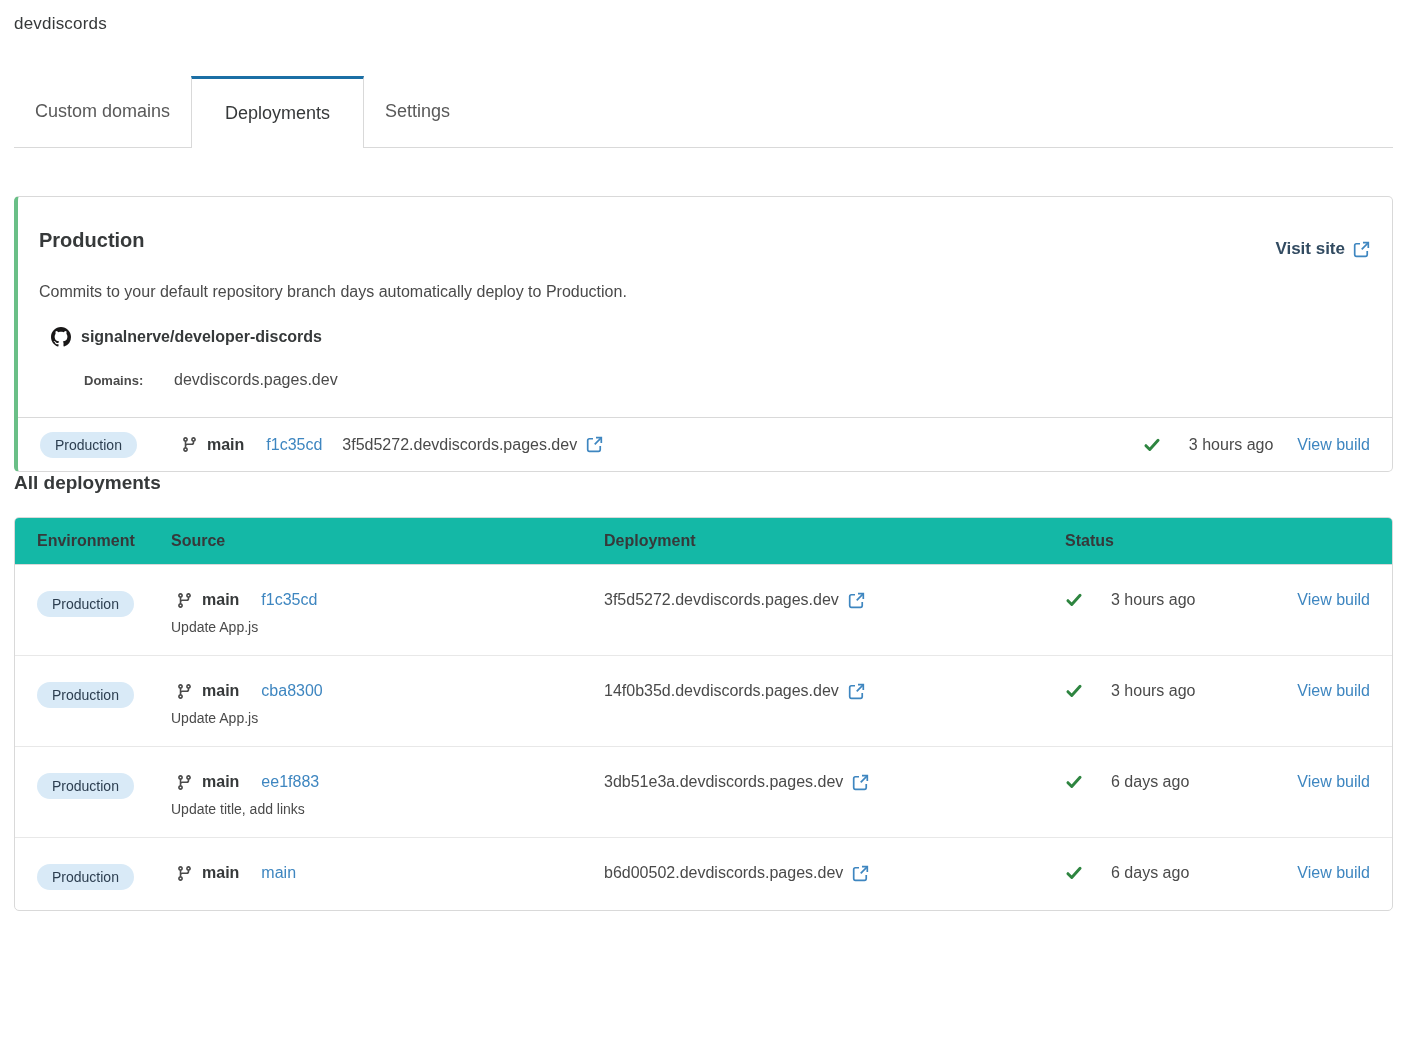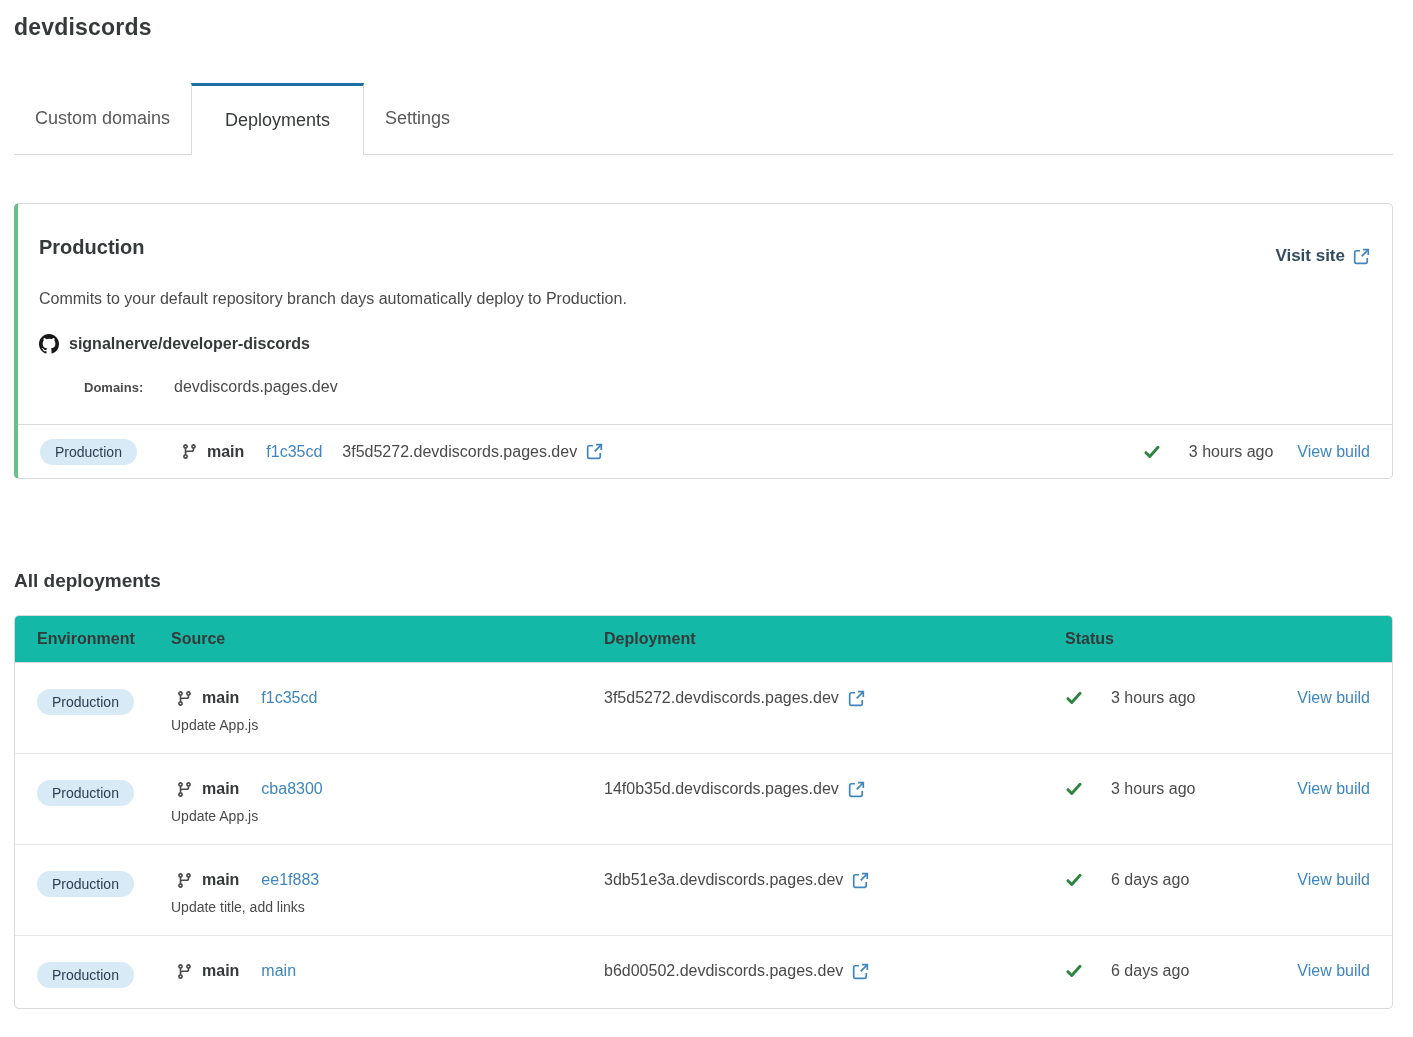--- a/index.html
+++ b/index.html
@@ -4,21 +4,21 @@
 <style>
   * { box-sizing: border-box; margin: 0; padding: 0; }
   html, body { background: #fff; }
   body {
     width: 1413px; min-height: 1037px;
     font-family: "Liberation Sans", sans-serif;
     color: #36393a;
   }
   .container { padding: 14px 20px 30px 14px; }
 
-  .page-title { font-size: 23px; font-weight: 700; color: #36393a; letter-spacing: 0.2px; }
+  .page-title { font-size: 17px; font-weight: 400; color: #36393a; letter-spacing: 0.2px; }
 
   
   .tabs { display: flex; align-items: stretch; height: 72px; margin-top: 42px; border-bottom: 1px solid #d9d9d9; }
   .tab { display: flex; align-items: center; font-size: 18px; color: #595959; cursor: pointer; }
   .tab.inactive { padding: 0 21px; }
   .tab.active {
     width: 173px; justify-content: center;
     background: #fff; color: #36393a;
     border: 1px solid #d9d9d9; border-top: 3px solid #1b6fa5; border-bottom: none;
     margin-bottom: -1px;
@@ -28,21 +28,21 @@
   .prod-card {
     margin-top: 48px;
     border: 1px solid #d9d9d9; border-left: 4px solid #6abf87;
     border-radius: 5px;
   }
   .prod-card-body { padding: 24px 22px 28px 21px; }
   .prod-head { display: flex; align-items: center; justify-content: space-between; }
   .prod-title { font-size: 20px; font-weight: 600; color: #36393a; }
   .visit-site { display: inline-flex; align-items: center; gap: 8px; font-size: 17px; font-weight: 600; color: #324b61; cursor: pointer; text-decoration: none; margin-top: 18px; }
   .prod-desc { margin-top: 24px; font-size: 16px; color: #4a4a4a; }
-  .repo-row { margin-top: 26px; display: flex; align-items: center; gap: 10px; font-size: 16px; font-weight: 700; color: #36393a; cursor: pointer; }
+  .repo-row { margin-top: 26px; display: flex; align-items: center; gap: 10px; font-size: 16px; font-weight: 700; color: #36393a; cursor: pointer; margin-left: 12px; }
   .domains-row { margin-top: 24px; display: flex; align-items: baseline; padding-left: 45px; }
   .domains-label { font-size: 13px; font-weight: 700; color: #4a4a4a; width: 68px; }
   .domains-value { font-size: 16px; color: #4a4a4a; margin-left: 22px; }
 
   .prod-deploy-row {
     border-top: 1px solid #d9d9d9;
     height: 54px; display: flex; align-items: center; padding: 0 22px;
   }
 
   .badge {
@@ -58,21 +58,21 @@
   .status-time { font-size: 16px; color: #4a4a4a; }
   .view-build { font-size: 16px; color: #3e86c0; cursor: pointer; text-decoration: none; }
 
   .prod-deploy-row .branch-group { margin-left: 44px; }
   .prod-deploy-row .commit-link { margin-left: 22px; }
   .prod-deploy-row .url-group { margin-left: 20px; }
   .prod-deploy-row .status-group { margin-left: auto; }
   .prod-deploy-row .view-build { margin-left: 24px; }
 
   
-  .section-title { margin-top: 91px; font-size: 19px; font-weight: 700; color: #36393a; }
+  .section-title { font-size: 19px; font-weight: 700; color: #36393a; }
   .deploy-table { margin-top: 23px; border: 1px solid #d9d9d9; border-radius: 5px; overflow: hidden; }
   .t-grid { display: grid; grid-template-columns: 134px 433px 461px 219px 1fr; }
   .t-head {
     background: #14b8a6; border-bottom: 1px solid #d9d9d9;
     height: 47px; align-items: center; padding: 0 22px;
     font-size: 16px; font-weight: 600; color: #36393a;
   }
   .t-row { padding: 26px 22px 20px; border-bottom: 1px solid #e8e8e8; align-items: start; }
   .t-row:last-child { border-bottom: none; }
   .cell-env { padding-top: 0; }

